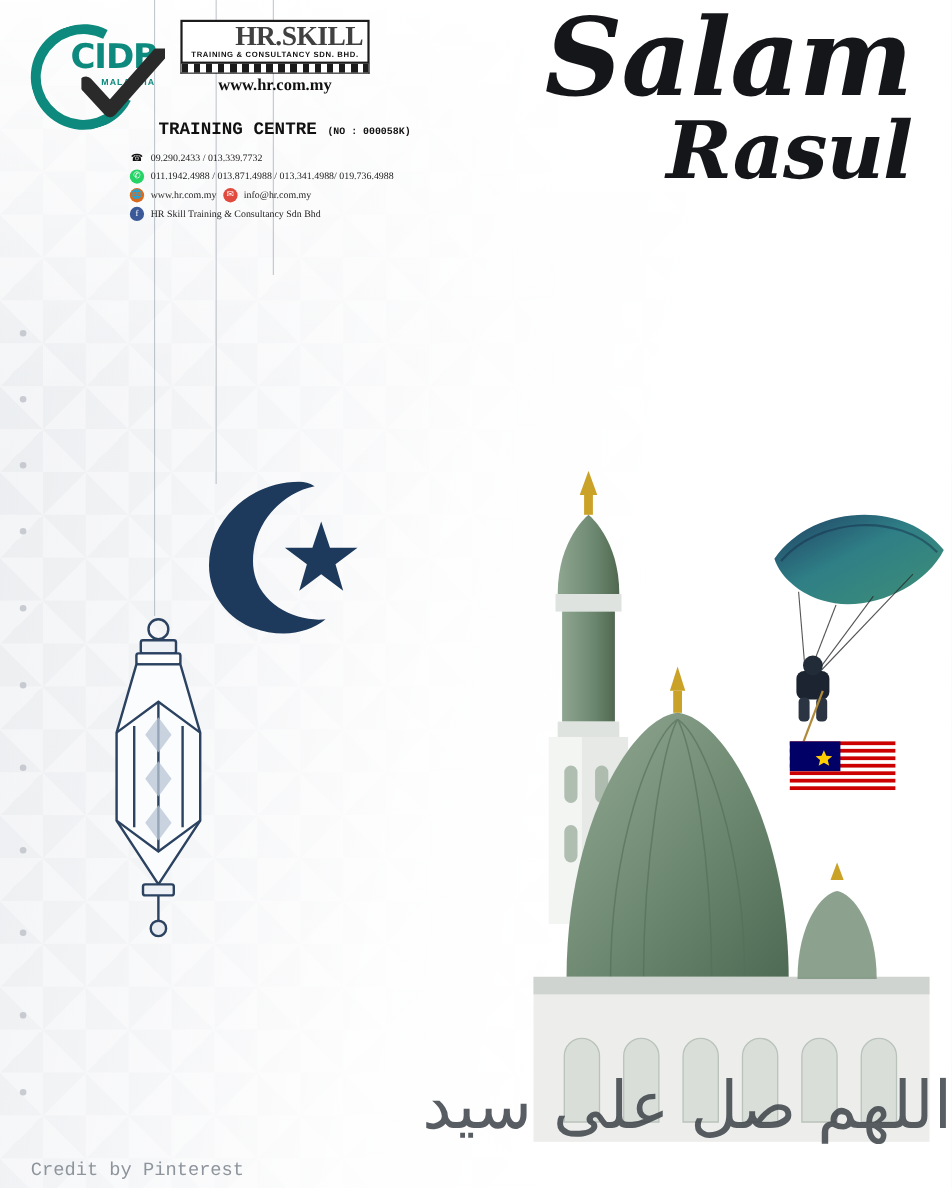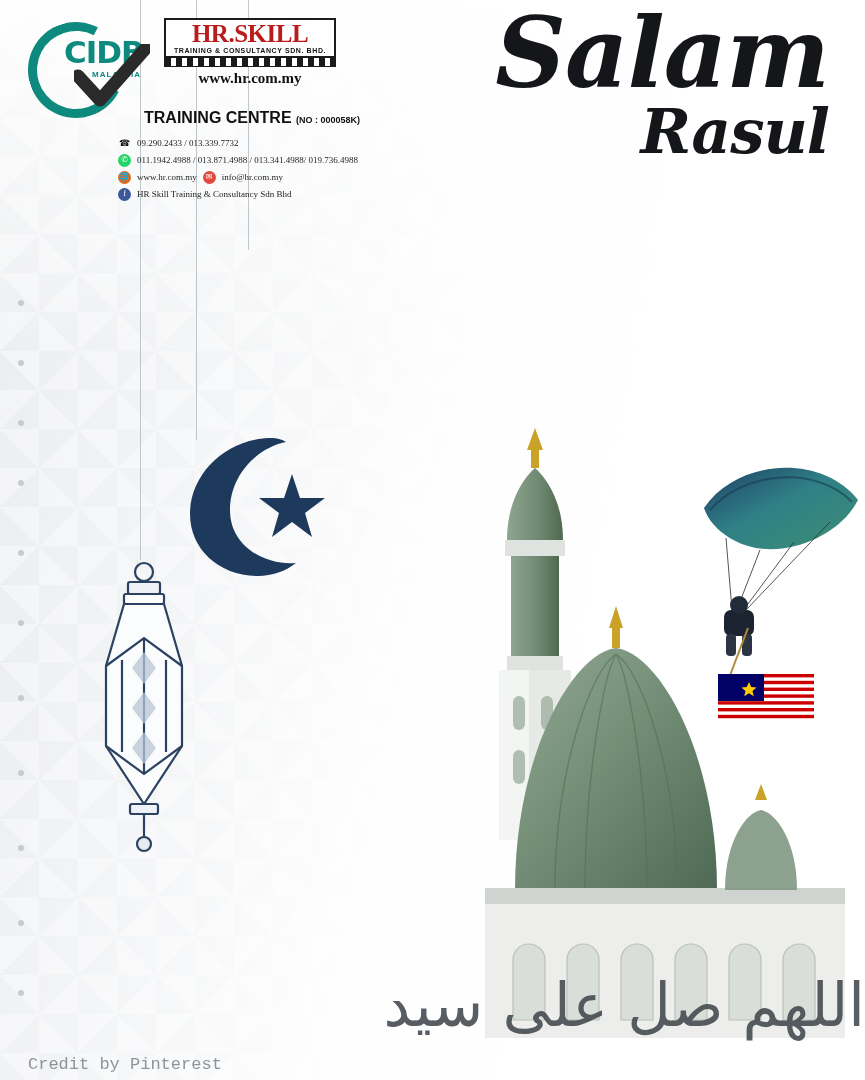--- a/index.html
+++ b/index.html
@@ -130,22 +130,23 @@
     border: 2px solid #1b1b1b;
     padding: 1px 4px 2px;
     text-align: center;
     position: relative;
   }
   .hr-name .hr-main {
     font-family: "Liberation Serif", serif;
     font-weight: bold;
     font-size: 25px;
     letter-spacing: -0.5px;
-    color: #b91c1c;
+    color: #404040;
     line-height: 1;
+    text-align: right;
   }
   .hr-name .hr-sub {
     font-size: 7px;
     font-weight: bold;
     letter-spacing: .6px;
     color: #111;
     margin-top: 1px;
   }
   .hr-stripe {
     height: 9px;
@@ -166,21 +167,21 @@
     font-family: "Liberation Serif", serif;
     font-weight: bold;
     font-size: 16px;
     color: #111;
     letter-spacing: .2px;
     margin-top: 1px;
     margin-left: 122px;
     line-height: 1.05;
   }
   .cert-line2 {
-    font-family: Liberation Sans, sans-serif;
+    font-family: Liberation Mono, monospace;
     font-weight: bold;
     font-size: 16px;
     color: #111;
     margin-left: 122px;
     line-height: 1.05;
   }
   .cert-line2 .reg {
     font-size: 9px;
     font-weight: bold;
   }
@@ -230,21 +231,21 @@
   }
   .salam-line {
     font-family: "DejaVu Serif", serif;
     font-style: italic;
     font-weight: bold;
     line-height: .92;
     letter-spacing: -1px;
   }
   .salam-1 { font-size: 98px; }
   .salam-2 { font-size: 92px; margin-top: 8px; }
-  .salam-3 { font-size: 61px; margin-top: 6px; font-style: italic; }
+  .salam-3 { font-size: 72px; margin-top: 6px; font-style: italic; }
   .title-date {
     font-family: "DejaVu Serif", serif;
     font-style: italic;
     font-size: 40px;
     letter-spacing: 1px;
     margin-top: 20px;
     color: #1b1d21;
   }
 
   

